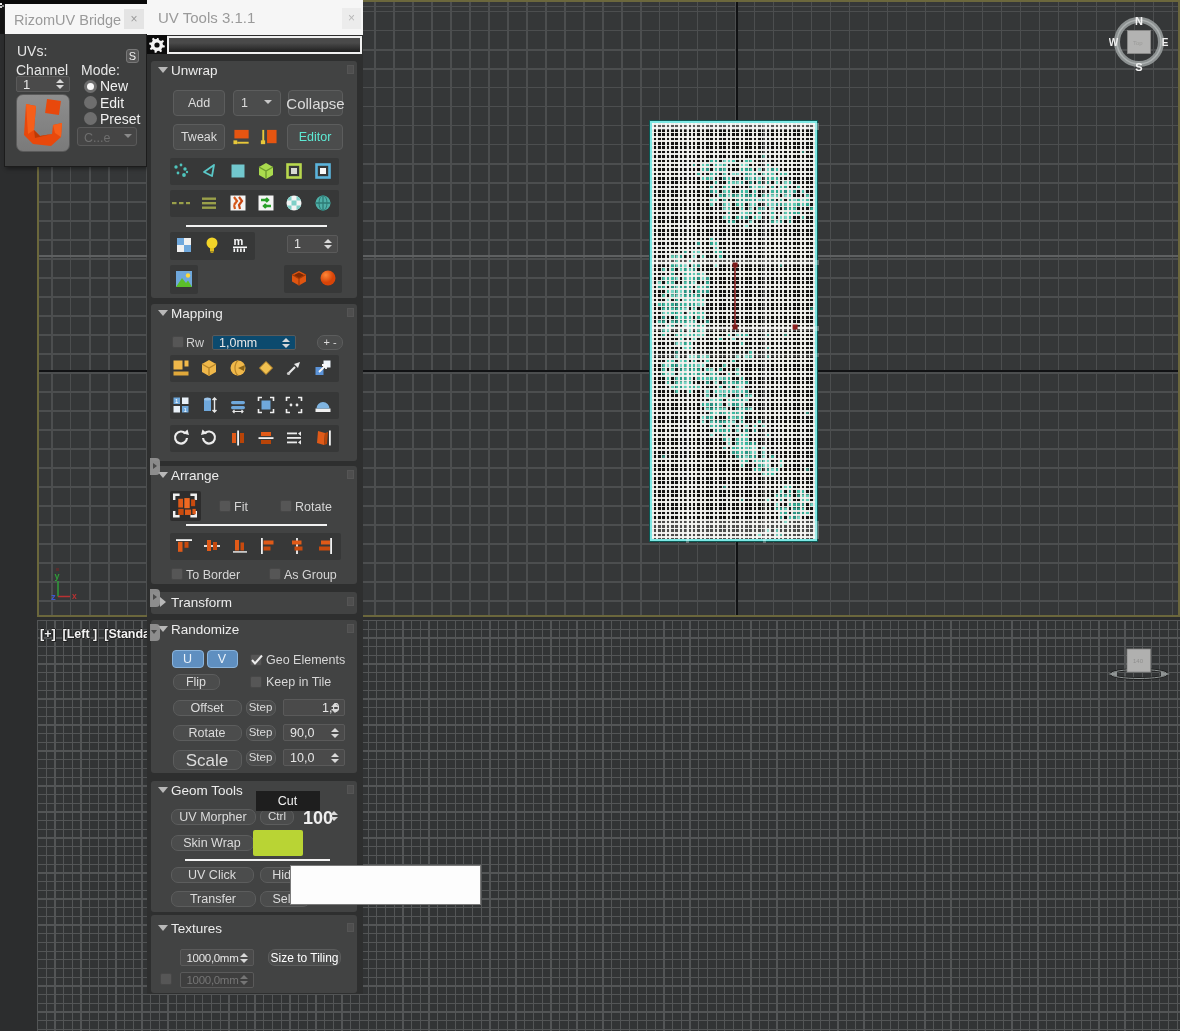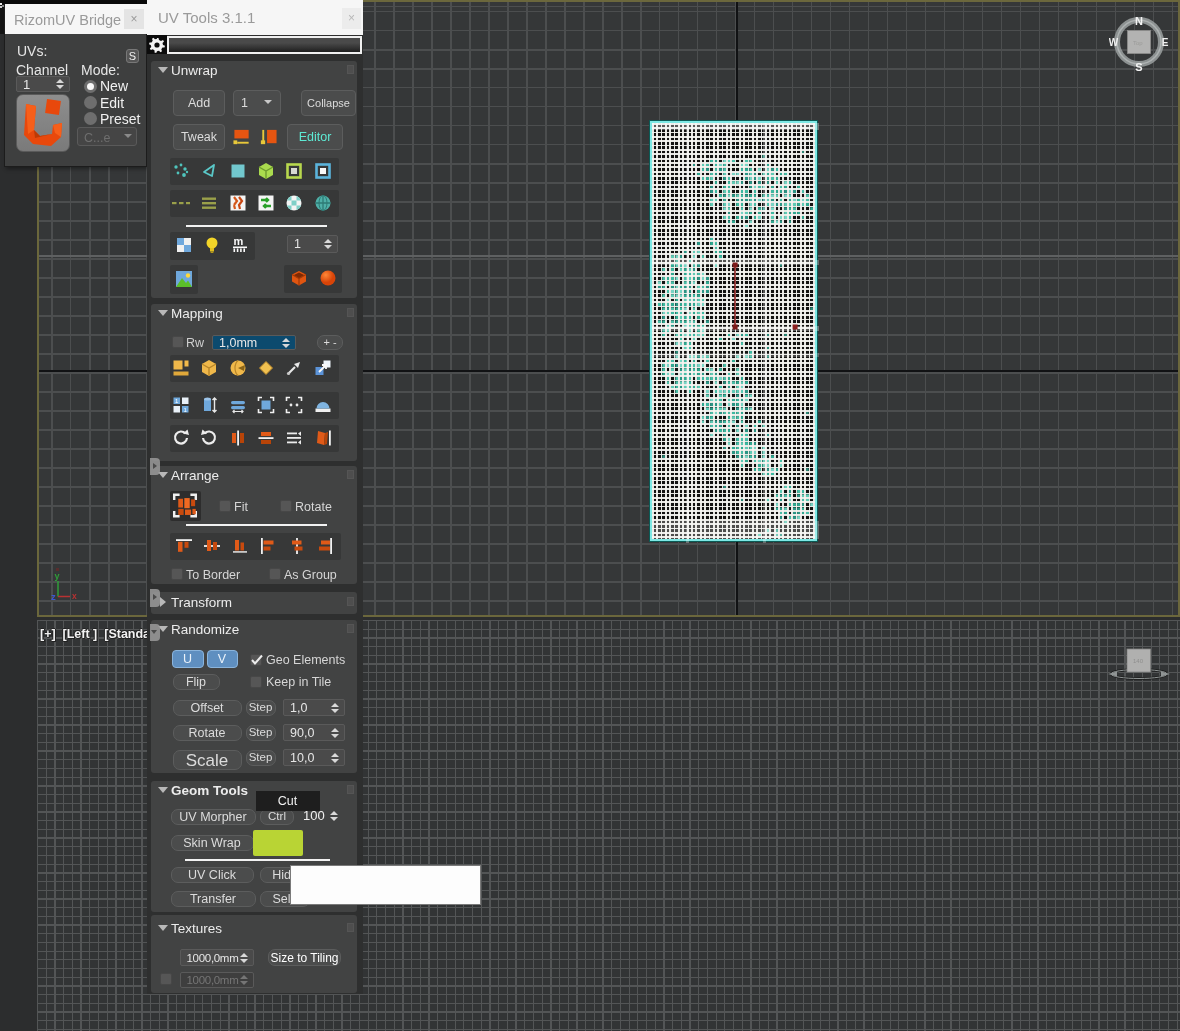--- a/index.html
+++ b/index.html
@@ -766,21 +766,21 @@
     </svg>
 <div class="abs" style="left:167px;top:35.5px;width:195px;height:18px;background:linear-gradient(#4a4a4a 0 35%,#1f1f1f);border:2px solid #f0f0f0;"></div>
 <div class="roll" style="top:61px;height:237px;"></div>
 <div class="arrd" style="left:158px;top:67px;"></div>
 <div class="hdr" style="left:171px;top:63px;">Unwrap</div>
 <div class="hicon" style="left:347px;top:65px;"></div>
 <div class="btn" style="left:173px;top:90px;width:52px;height:26px;border-radius:4px;background:#4b4c4c;border-color:#5c5d5d;color:#dcdcdc;font-size:12.5px;">Add</div>
 <div class="btn" style="left:233px;top:90px;width:48px;height:26px;border-radius:4px;background:#4b4c4c;border-color:#5c5d5d;color:#dcdcdc;font-size:12.5px;"></div>
 <div class="lbl" style="left:241px;top:96px;font-size:12.5px;color:#dcdcdc;">1</div>
 <div class="tdn abs" style="left:264px;top:100px;border-top-color:#c8c8c8;"></div>
-<div class="btn" style="left:288px;top:90px;width:55px;height:26px;border-radius:4px;background:#4b4c4c;border-color:#5c5d5d;color:#dcdcdc;font-size:11px;margin-left:13px;">Collapse</div>
+<div class="btn" style="left:288px;top:90px;width:55px;height:26px;border-radius:4px;background:#4b4c4c;border-color:#5c5d5d;color:#dcdcdc;font-size:15px;">Collapse</div>
 <div class="btn" style="left:173px;top:124px;width:52px;height:26px;border-radius:4px;background:#4b4c4c;border-color:#5c5d5d;color:#dcdcdc;font-size:12.5px;">Tweak</div>
 <svg class="abs" style="left:231px;top:128px;" width="22" height="19" viewBox="0 0 20 20">
       <rect x="2" y="2" width="15" height="9" fill="#e65511"></rect>
       <rect x="1" y="13" width="4" height="4" fill="#e8c83a"></rect>
       <rect x="5" y="14.5" width="12" height="2" fill="#e8c83a"></rect>
     </svg>
 <svg class="abs" style="left:257px;top:128px;" width="22" height="19" viewBox="0 0 20 20">
       <rect x="9" y="2" width="10" height="14" fill="#e65511"></rect>
       <rect x="4" y="2" width="2" height="12" fill="#e8c83a"></rect>
       <rect x="2.5" y="13" width="4.5" height="4" fill="#e8c83a"></rect>
@@ -1074,21 +1074,21 @@
 <div class="chk" style="left:250px;top:654px;width:12px;height:12px;"></div>
 <svg class="abs" style="left:249px;top:652px;" width="16" height="16">
       <polyline points="3,8 6,11.5 13,3.5" fill="none" stroke="#ececec" stroke-width="2"></polyline>
     </svg>
 <div class="lbl" style="left:266px;top:653px;font-size:12.5px;color:#d6d6d6;">Geo Elements</div>
 <div class="btn" style="left:172.5px;top:674px;width:47px;height:16px;border-radius:7px;background:#4b4c4c;border-color:#5c5d5d;color:#dcdcdc;font-size:12.5px;">Flip</div>
 <div class="chk" style="left:250px;top:676px;width:12px;height:12px;"></div>
 <div class="lbl" style="left:266px;top:675px;font-size:12.5px;color:#d6d6d6;">Keep in Tile</div>
 <div class="btn" style="left:172.5px;top:700px;width:69px;height:16px;border-radius:7px;background:#4b4c4c;border-color:#5c5d5d;color:#dcdcdc;font-size:12.5px;">Offset</div>
 <div class="btn" style="left:245.5px;top:700px;width:30px;height:16px;border-radius:7px;background:#4b4c4c;border-color:#5c5d5d;color:#dcdcdc;font-size:11.5px;">Step</div>
-<div class="spn" style="left:283px;top:699px;width:62px;height:17px;background:#4a4a4a;font-size:12.5px;color:#e6e6e6;">
+<div class="spn" style="left:283px;top:699px;width:62px;height:17px;background:#4a4a4a;font-size:12.5px;color:#e6e6e6;padding-left:32px;">
       <span class="v">1,0</span>
       <span class="sparr">
         <span class="tup" style="border-bottom-color:#d8d8d8"></span>
         <span class="tdn" style="border-top-color:#d8d8d8"></span>
       </span>
     </div>
 <div class="btn" style="left:172.5px;top:725px;width:69px;height:16px;border-radius:7px;background:#4b4c4c;border-color:#5c5d5d;color:#dcdcdc;font-size:12.5px;">Rotate</div>
 <div class="btn" style="left:245.5px;top:725px;width:30px;height:16px;border-radius:7px;background:#4b4c4c;border-color:#5c5d5d;color:#dcdcdc;font-size:11.5px;">Step</div>
 <div class="spn" style="left:283px;top:724px;width:62px;height:17px;background:#4a4a4a;font-size:12.5px;color:#e6e6e6;">
       <span class="v">90,0</span>
@@ -1101,25 +1101,25 @@
 <div class="btn" style="left:245.5px;top:750px;width:30px;height:16px;border-radius:7px;background:#4b4c4c;border-color:#5c5d5d;color:#dcdcdc;font-size:11.5px;">Step</div>
 <div class="spn" style="left:283px;top:749px;width:62px;height:17px;background:#4a4a4a;font-size:12.5px;color:#e6e6e6;">
       <span class="v">10,0</span>
       <span class="sparr">
         <span class="tup" style="border-bottom-color:#d8d8d8"></span>
         <span class="tdn" style="border-top-color:#d8d8d8"></span>
       </span>
     </div>
 <div class="roll" style="top:781px;height:131px;"></div>
 <div class="arrd" style="left:158px;top:787px;"></div>
-<div class="hdr" style="left:171px;top:783px;font-weight:bold;">Geom Tools</div>
+<div class="hdr" style="left:171px;top:783px;">Geom Tools</div>
 <div class="hicon" style="left:347px;top:785px;"></div>
 <div class="btn" style="left:170.5px;top:809px;width:85px;height:16px;border-radius:7px;background:#4b4c4c;border-color:#5c5d5d;color:#dcdcdc;font-size:12.5px;">UV Morpher</div>
 <div class="btn" style="left:260px;top:809px;width:34px;height:16px;border-radius:7px;background:#4b4c4c;border-color:#5c5d5d;color:#dcdcdc;font-size:11.5px;">Ctrl</div>
-<div class="lbl" style="left:303px;top:808px;font-size:13px;color:#f0f0f0;font-weight:normal;">100</div>
+<div class="lbl" style="left:303px;top:808px;font-size:18px;color:#f0f0f0;font-weight:bold;">100</div>
 <span class="sparr" style="left:330px;top:808px;bottom:auto;height:16px;">
       <span class="tup"></span>
       <span class="tdn"></span>
     </span>
 <div class="btn" style="left:170.5px;top:835px;width:83px;height:16px;border-radius:7px;background:#4b4c4c;border-color:#5c5d5d;color:#dcdcdc;font-size:12.5px;">Skin Wrap</div>
 <div class="abs" style="left:252.5px;top:830px;width:50px;height:25.5px;background:#b9d434;border-radius:2px;"></div>
 <div class="abs" style="left:255.5px;top:791px;width:64px;height:19.5px;background:#1e1e1e;color:#f2f2f2;font-size:12.5px;display:flex;align-items:center;justify-content:center;">Cut</div>
 <div class="sepw" style="left:185px;top:858.5px;width:145px;"></div>
 <div class="btn" style="left:170.5px;top:867px;width:83px;height:16px;border-radius:7px;background:#4b4c4c;border-color:#5c5d5d;color:#dcdcdc;font-size:12.5px;">UV Click</div>
 <div class="btn" style="left:260px;top:867px;width:50px;height:16px;border-radius:7px;background:#4b4c4c;border-color:#5c5d5d;color:#dcdcdc;font-size:12.5px;">Hide</div>

